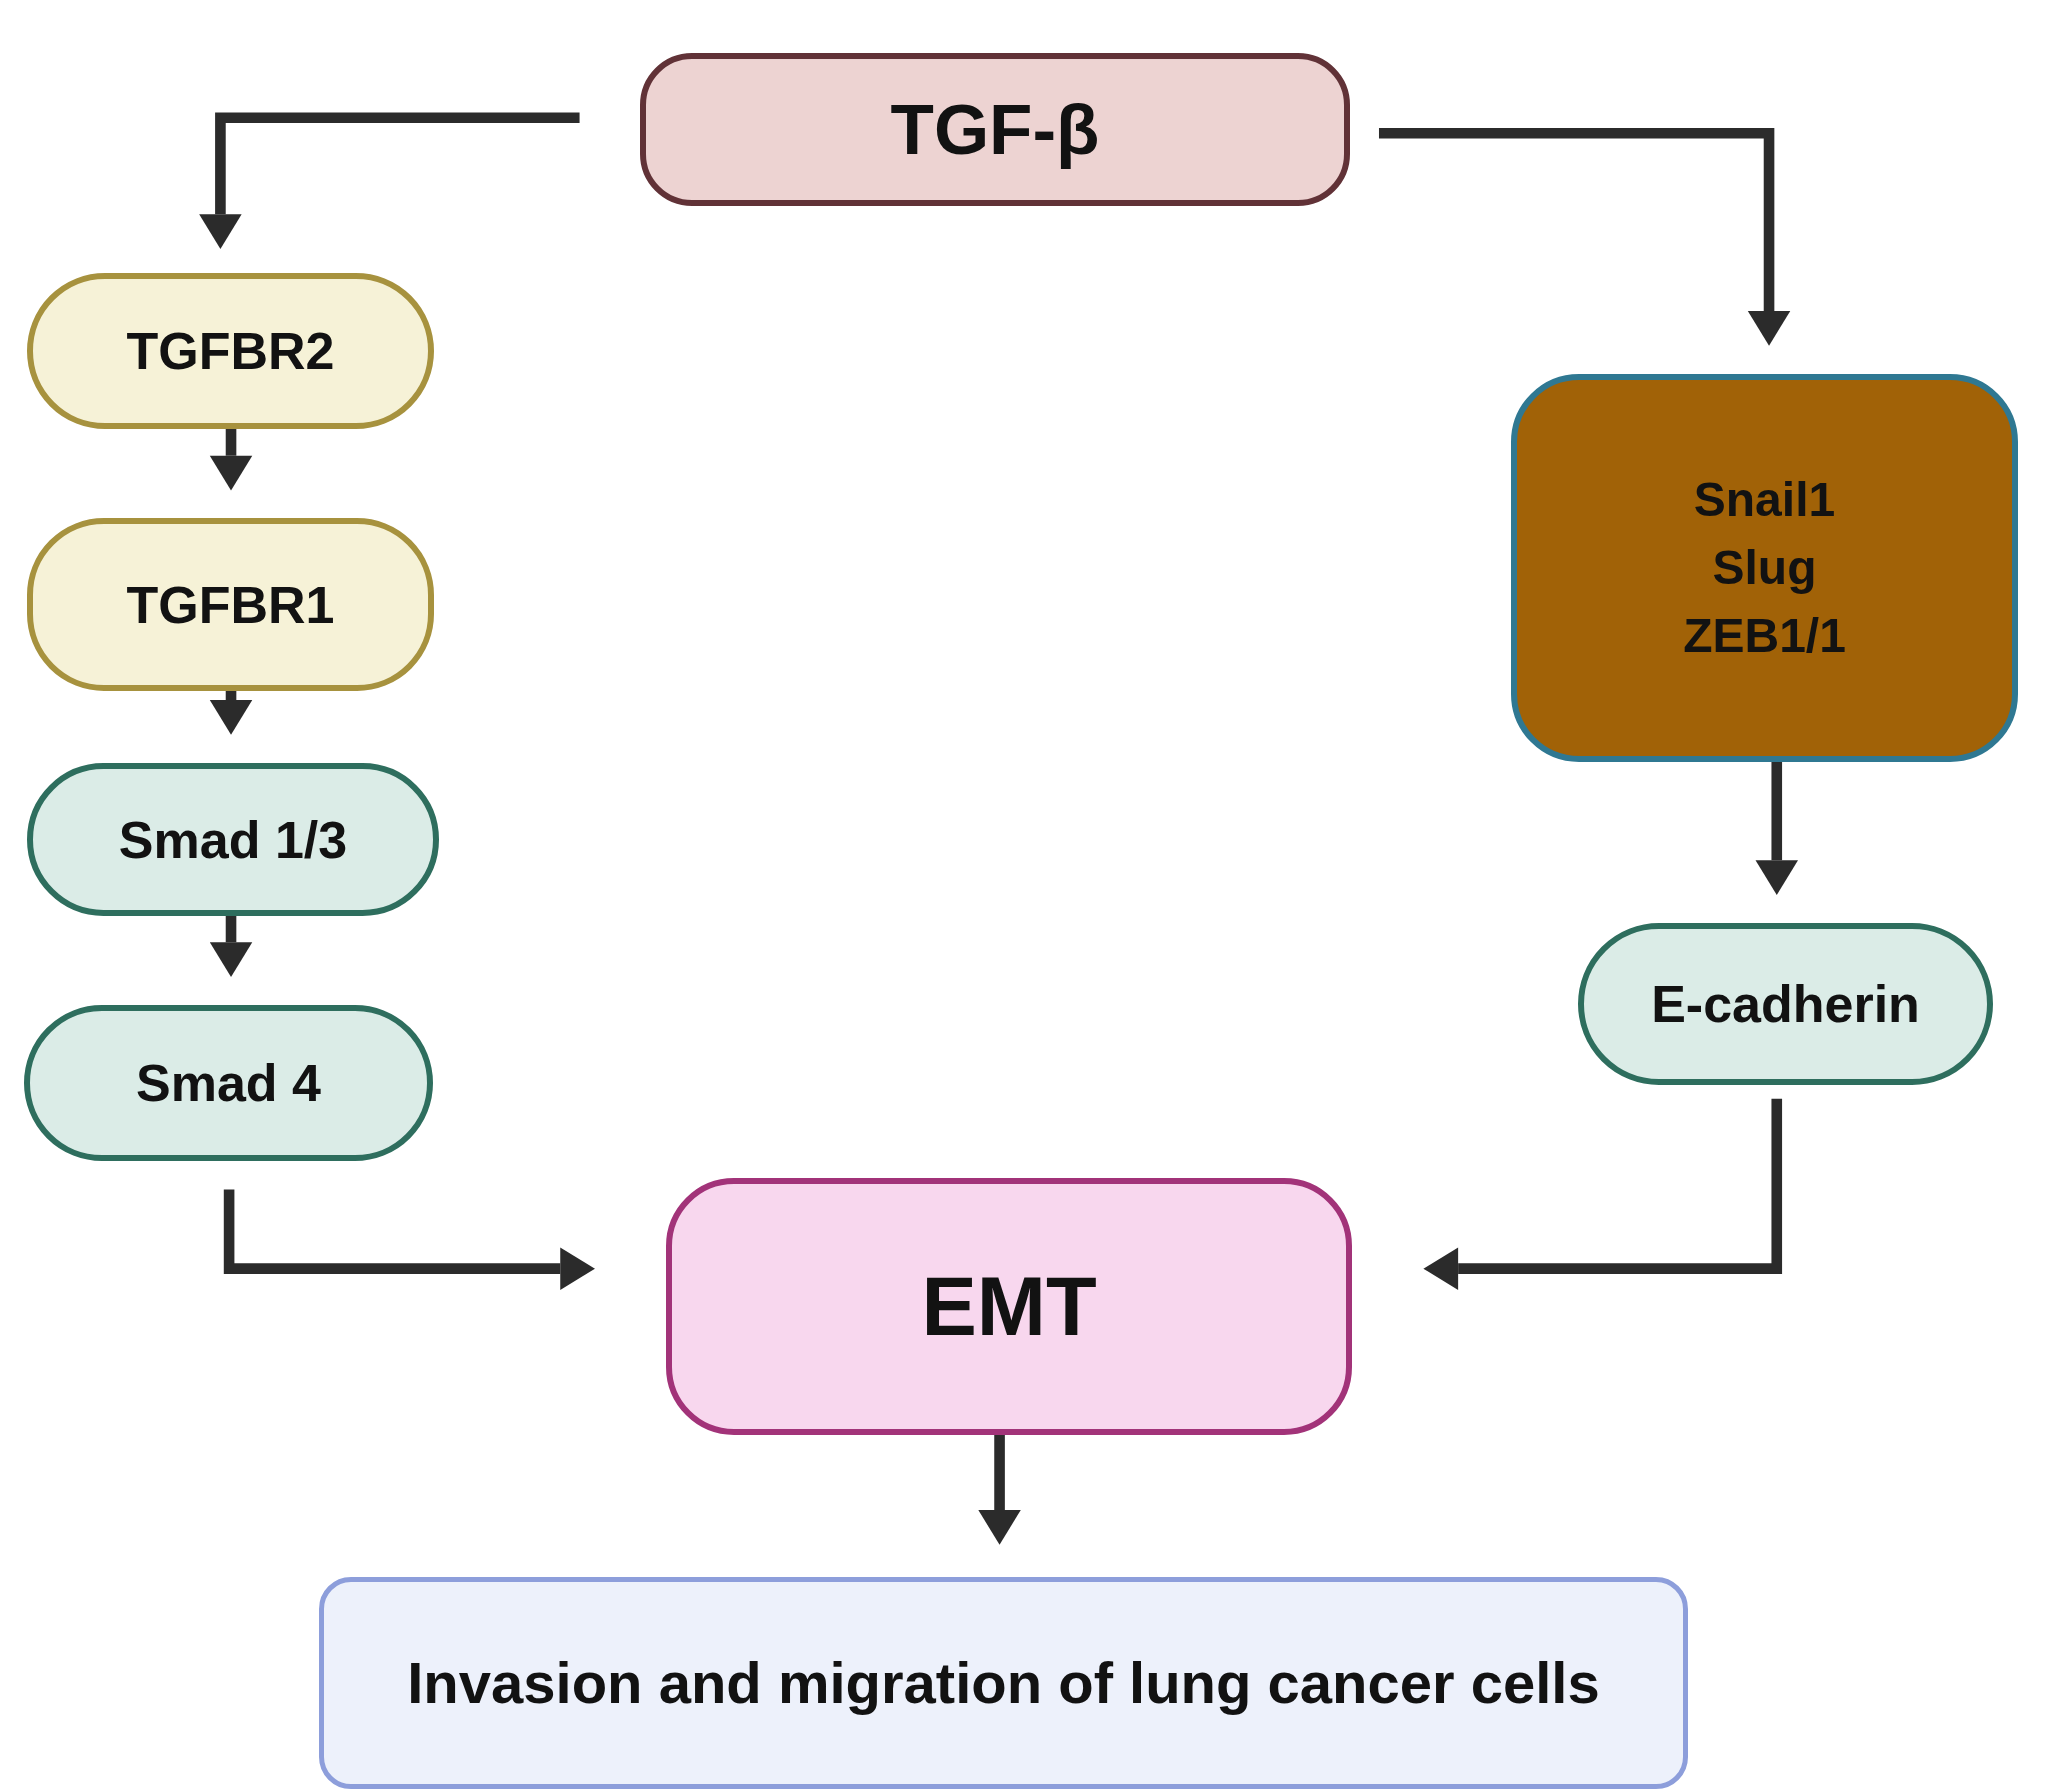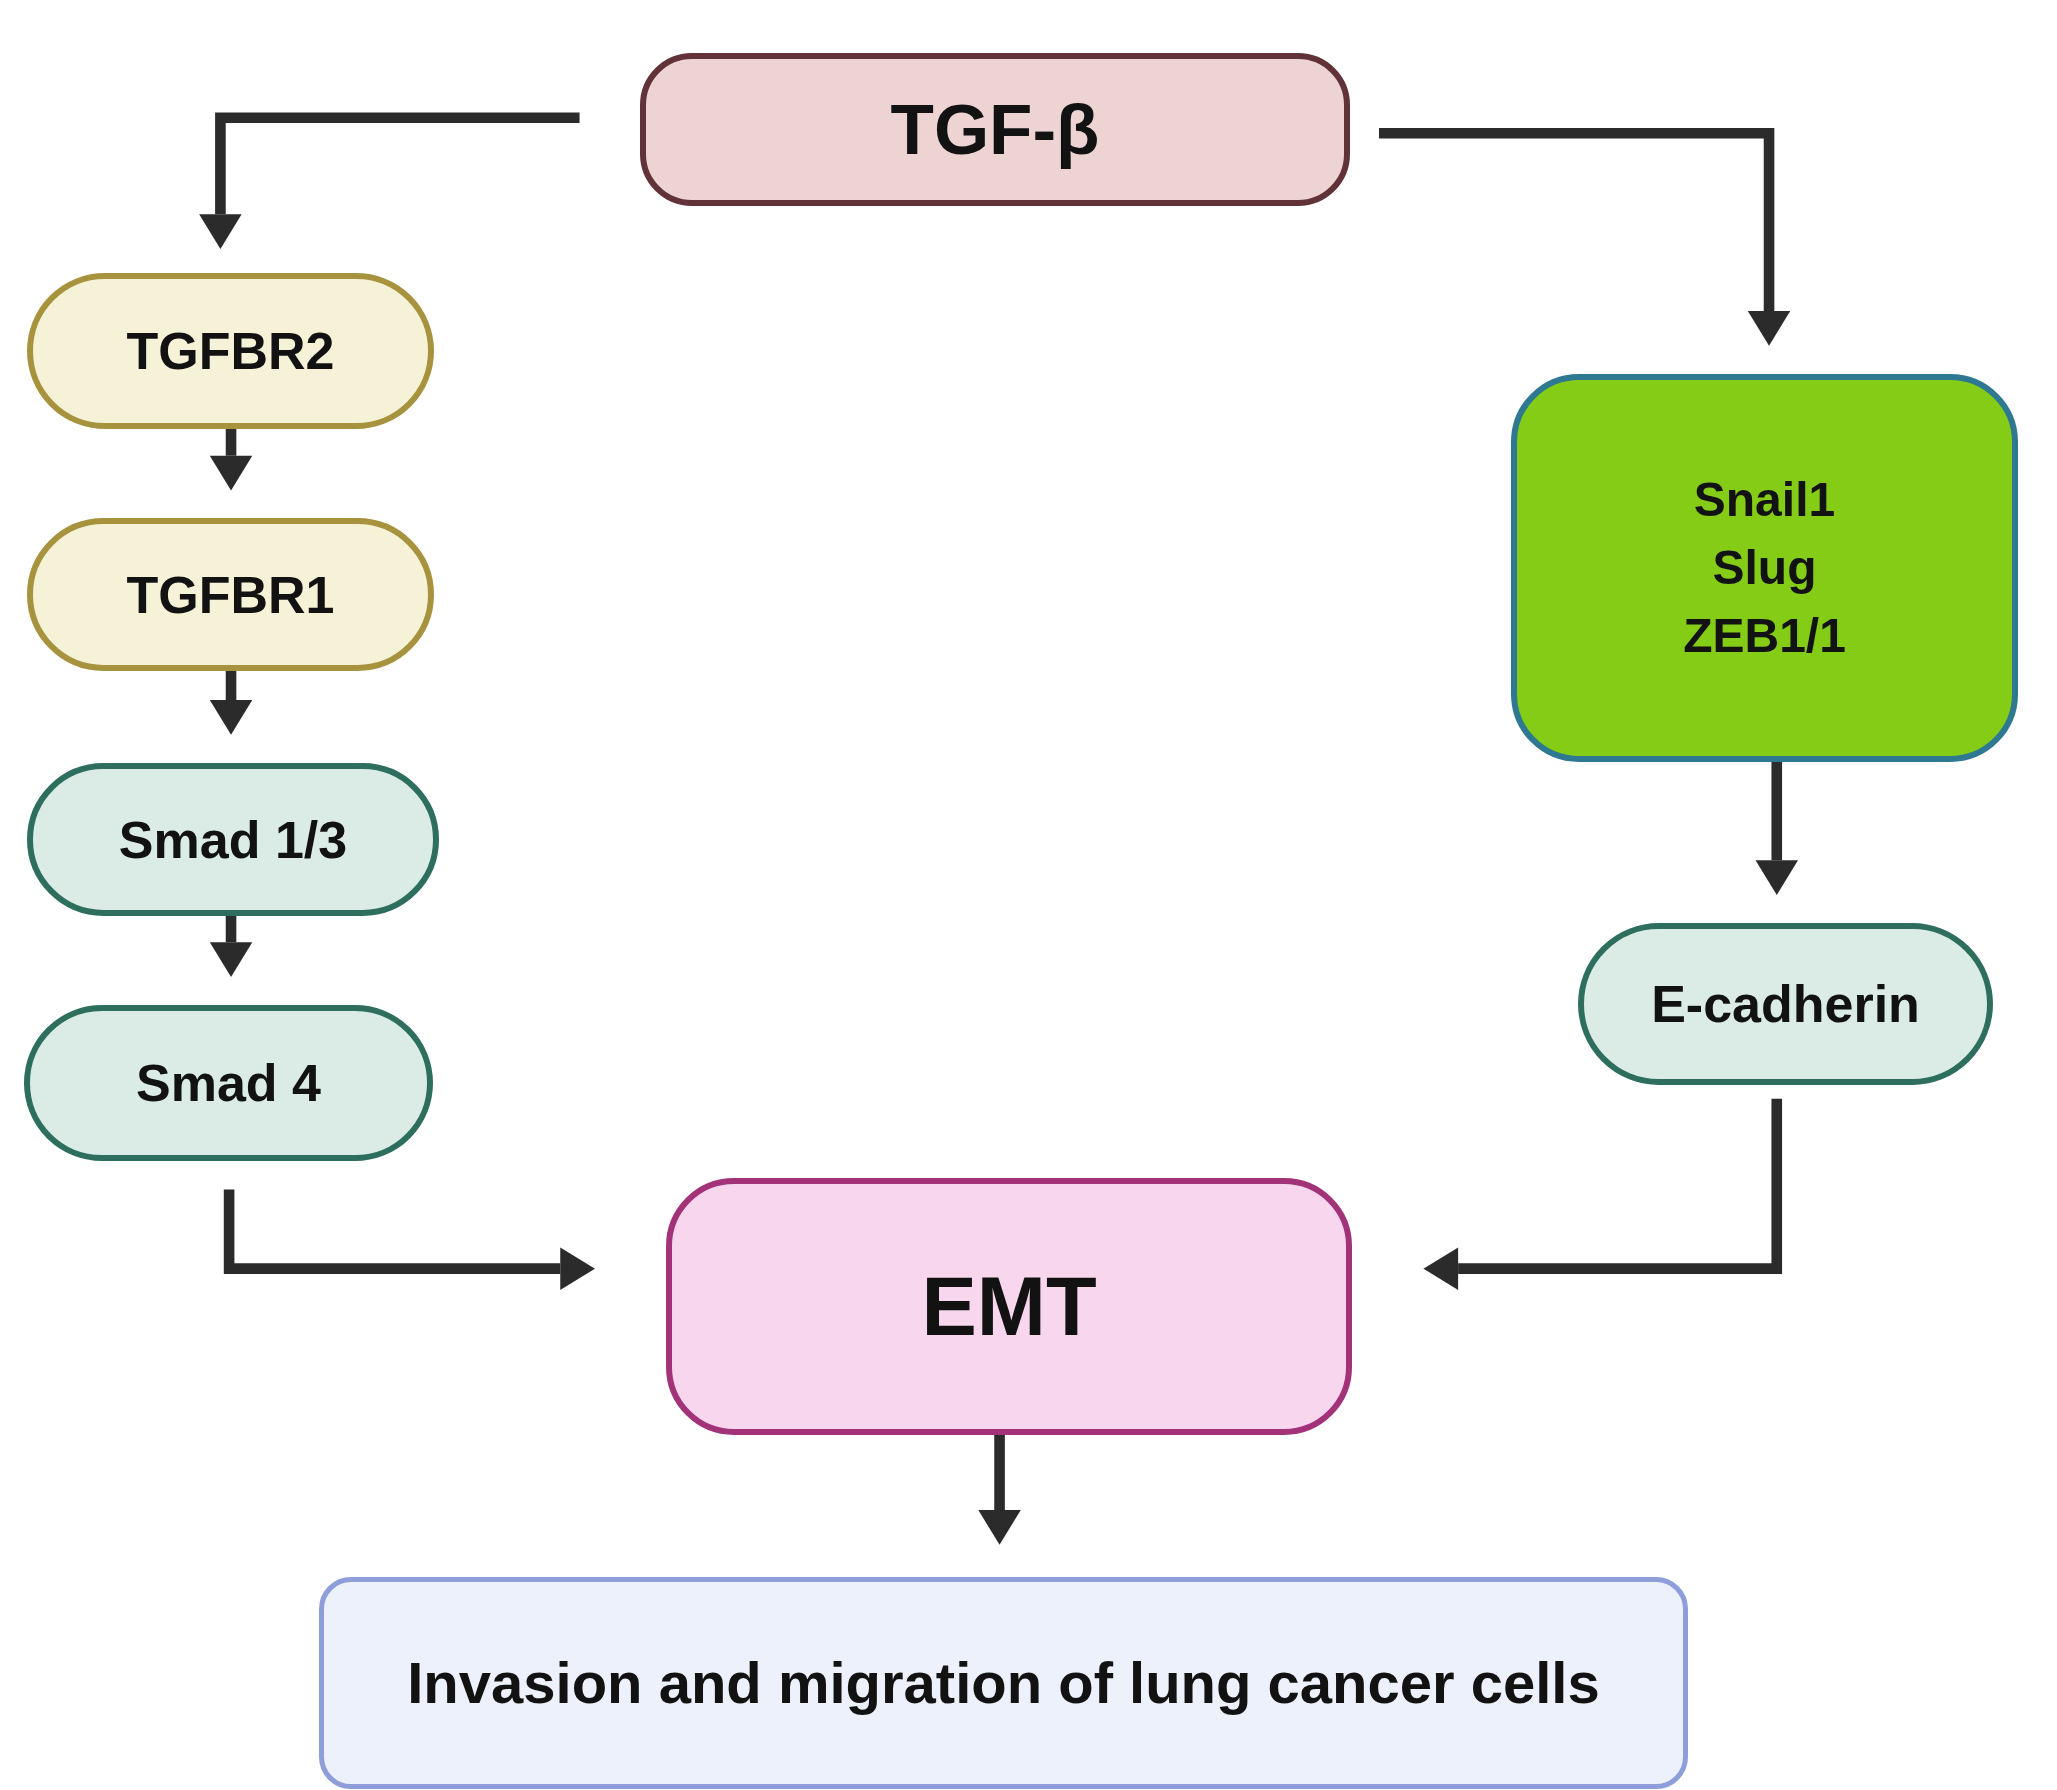--- a/index.html
+++ b/index.html
@@ -33,21 +33,21 @@
     justify-content: center;
     text-align: center;
     font-weight: bold;
     color: #121212;
     background: #eee;
     border: 6.8px solid #444;
     margin-top: 24px;
   }
   .node-tgfb     { left: 640px;  top: 29px;   width: 710px;  height: 153px; border-radius: 52px; font-size: 71px; }
   .node-tgfbr2   { left: 27px;   top: 249px;  width: 407px;  height: 156px; border-radius: 79px; font-size: 52px; }
-  .node-tgfbr1   { left: 27px;   top: 494px;  width: 407px;  height: 153px; border-radius: 77px; font-size: 52px; }
+  .node-tgfbr1   { left: 27px;   top: 494px;  width: 407px;  height: 173px; border-radius: 77px; font-size: 52px; }
   .node-smad23   { left: 27px;   top: 739px;  width: 412px;  height: 153px; border-radius: 77px; font-size: 52px; }
   .node-smad4    { left: 24px;   top: 981px; width: 409px;  height: 156px; border-radius: 79px; font-size: 52px; }
   .node-snail    { left: 1511px; top: 350px;  width: 507px;  height: 388px; border-radius: 68px; font-size: 48px; line-height: 1.42; }
   .node-ecad     { left: 1578px; top: 899px;  width: 415px;  height: 162px; border-radius: 81px; font-size: 52px; }
   .node-emt      { left: 666px;  top: 1154px; width: 686px;  height: 257px; border-radius: 68px; font-size: 83px; }
   .node-outcome  { left: 319px;  top: 1553px; width: 1369px; height: 212px; border-radius: 32px; font-size: 58px; line-height: 1.32; border-width: 5.8px; }
   .node-outcome .label-wrap { max-width: 1197px; }
   .multiline span { display: block; }
 </style>
 </head>
@@ -116,21 +116,21 @@
   </div>
 
   <div class="node node-smad23" style="background: rgb(219, 236, 231); border-color: rgb(46, 110, 94);">
     <span>Smad 1/3</span>
   </div>
 
   <div class="node node-smad4" style="background: rgb(219, 236, 231); border-color: rgb(46, 110, 94);">
     <span>Smad 4</span>
   </div>
 
-  <div class="node node-snail multiline" style="background: #84cc16; border-color: rgb(47, 120, 146);">
+  <div class="node node-snail multiline" style="background: #a16207; border-color: rgb(47, 120, 146);">
     <div>
       <span>Snail1</span>
       <span>Slug</span>
       <span>ZEB1/1</span>
     </div>
   </div>
 
   <div class="node node-ecad" style="background: rgb(219, 236, 231); border-color: rgb(46, 110, 94);">
     <span>E-cadherin</span>
   </div>

